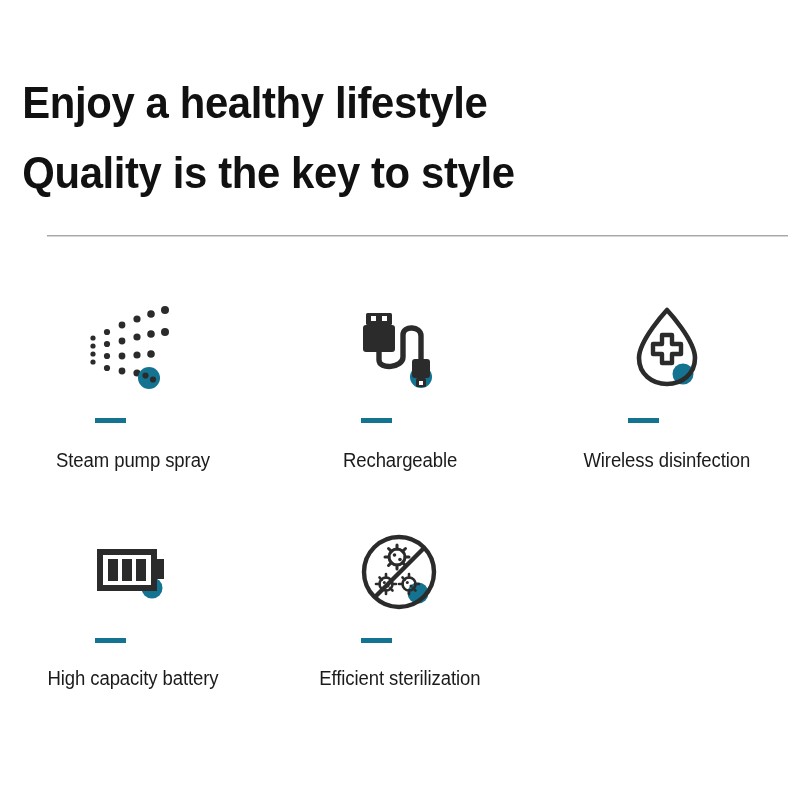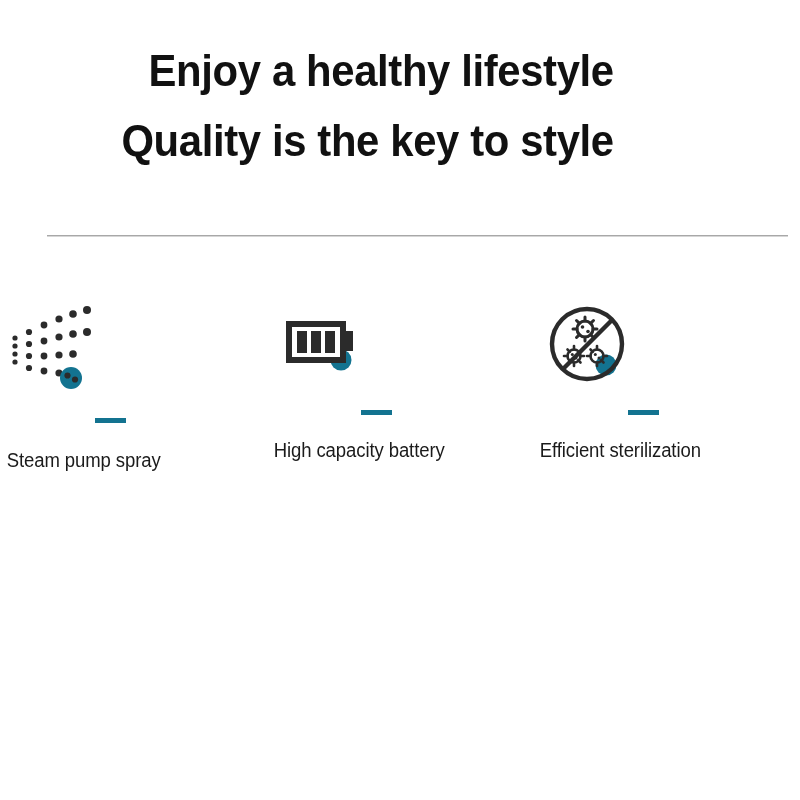--- a/index.html
+++ b/index.html
@@ -18,23 +18,23 @@
     width: 800px;
     height: 800px;
     background: #ffffff;
     overflow: hidden;
   }
 
   
   .heading-block {
     position: absolute;
     left: 0;
-    top: 36px;
+    top: 68px;
     width: 636px;
-    text-align: right;
+    text-align: left;
   }
 
   .heading-line {
     display: block;
     font-family: "Liberation Sans Narrow", "Liberation Sans", sans-serif;
     font-weight: bold;
     font-size: 45px;
     line-height: 70px;
     letter-spacing: -0.4px;
     color: #111111;
@@ -62,20 +62,21 @@
     width: 800px;
     display: grid;
     grid-template-columns: repeat(3, 1fr);
     grid-template-rows: 228px 180px;
   }
 
   .cell {
     position: relative;
     display: flex;
     flex-direction: column;
+    align-items: center;
   }
 
   .icon-wrap {
     width: 110px;
     height: 108px;
     display: flex;
     align-items: center;
     justify-content: center;
     position: relative;
   }
@@ -155,21 +156,56 @@
 
           <circle cx="62" cy="70" r="11" fill="#137390"></circle>
           <circle cx="58.5" cy="67.5" r="3.1" fill="#2b2b2b"></circle>
           <circle cx="66" cy="71.5" r="3.1" fill="#2b2b2b"></circle>
         </svg>
       </div>
       <div class="dash"></div>
       <div class="label">Steam pump spray</div>
     </div>
 
-
+    <div class="cell row1">
+      <div class="icon-wrap">
+        <svg width="84" height="90" viewBox="0 0 84 90">
+
+          <circle cx="63" cy="72" r="11" fill="#137390"></circle>
+
+          <rect x="8" y="8" width="26" height="12" rx="1.5" fill="#2b2b2b"></rect>
+          <rect x="13" y="11" width="5" height="5" fill="#ffffff"></rect>
+          <rect x="24" y="11" width="5" height="5" fill="#ffffff"></rect>
+          <rect x="5" y="20" width="32" height="27" rx="3" fill="#2b2b2b"></rect>
+
+          <path d="M21 47 L21 55 C21 65 45 63 45 52 L45 30 C45 20 63 21 63 31 L63 56" fill="none" stroke="#2b2b2b" stroke-width="5.4" stroke-linecap="round" stroke-linejoin="round"></path>
+
+          <rect x="54" y="54" width="18" height="19" rx="3" fill="#2b2b2b"></rect>
+          <rect x="58" y="73" width="10" height="9" rx="1.5" fill="#2b2b2b"></rect>
+          <rect x="61" y="76" width="4" height="4" fill="#ffffff"></rect>
+        </svg>
+      </div>
+      <div class="dash"></div>
+      <div class="label">Rechargeable</div>
+    </div>
+
+    <div class="cell row1">
+      <div class="icon-wrap">
+        <svg width="78" height="92" viewBox="0 0 78 92">
+
+          <circle cx="55" cy="70" r="10.5" fill="#137390"></circle>
+
+          <path d="M39 6 C39 6 67 36 67 54 C67 70 54 80 39 80 C24 80 11 70 11 54 C11 36 39 6 39 6 Z" fill="none" stroke="#2b2b2b" stroke-width="4.6" stroke-linecap="round" stroke-linejoin="round"></path>
+
+          <path d="M34 29 L44 29 L44 38 L53 38 L53 48 L44 48 L44 57 L34 57 L34 48 L25 48 L25 38 L34 38 Z" fill="none" stroke="#2b2b2b" stroke-width="4.4" stroke-linejoin="round" stroke-linecap="round" transform="translate(0,2)"></path>
+        </svg>
+      </div>
+      <div class="dash"></div>
+      <div class="label">Wireless disinfection</div>
+    </div>
 
     <div class="cell row2">
       <div class="icon-wrap">
         <svg width="88" height="66" viewBox="0 0 88 66">
 
           <circle cx="63" cy="48" r="10.5" fill="#137390"></circle>
 
           <rect x="66" y="19" width="9" height="20" fill="#2b2b2b"></rect>
 
           <rect x="8" y="9" width="60" height="42" fill="#2b2b2b"></rect>

